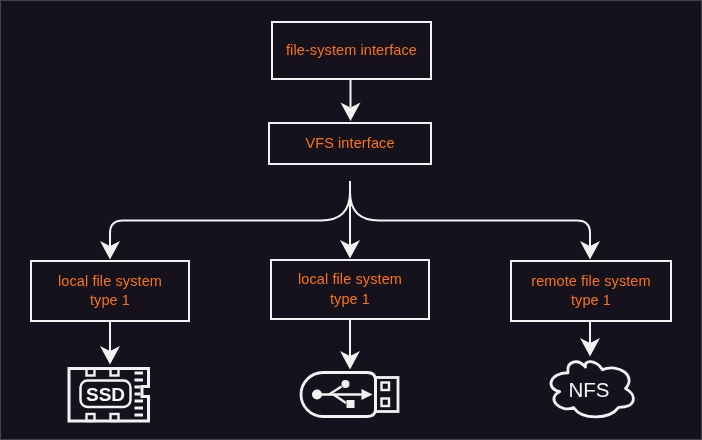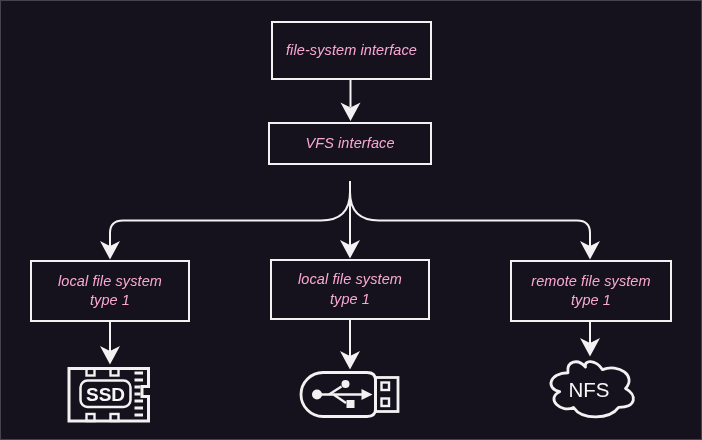--- a/index.html
+++ b/index.html
@@ -14,30 +14,29 @@
     background: #16121d;
     box-shadow: inset 0 0 0 1px rgba(160,160,175,0.35);
     overflow: hidden;
     font-family: "Liberation Sans", sans-serif;
   }
   .node {
     position: absolute;
     box-sizing: border-box;
     border: 2.5px solid #f2f2f2;
     background: #16121d;
-    color: #f9a8d4;
+    color: #f97316;
     display: flex;
     flex-direction: column;
     align-items: center;
     justify-content: center;
     text-align: center;
     font-size: 14.5px;
     line-height: 19.5px;
     letter-spacing: 0.1px;
-    font-style: italic;
   }
   #node-fsi  { left: 271px; top: 21px;  width: 161px; height: 59px; }
   #node-vfs  { left: 268px; top: 122px; width: 164px; height: 43px; }
   #node-lfs1 { left: 30px;  top: 260px; width: 160px; height: 62px; }
   #node-lfs2 { left: 270px; top: 259px; width: 160px; height: 61px; }
   #node-rfs  { left: 510px; top: 260px; width: 162px; height: 62px; }
   svg.layer {
     position: absolute;
     left: 0; top: 0;
     width: 702px;

